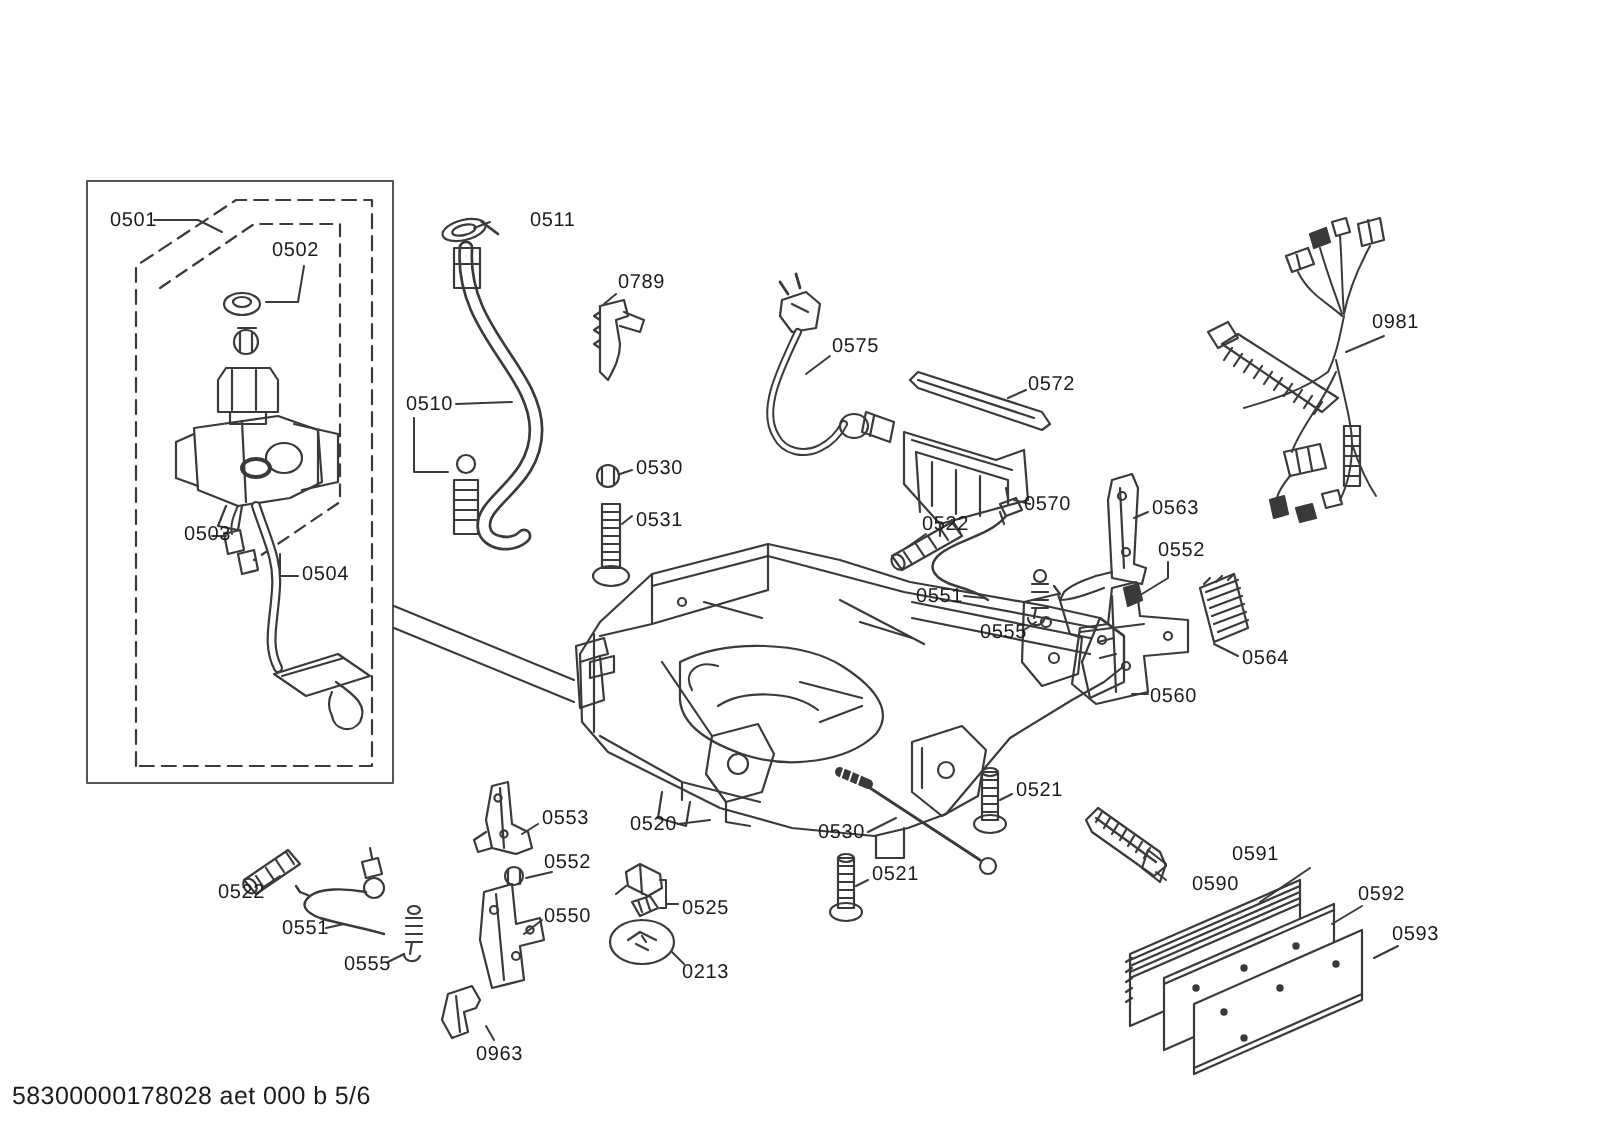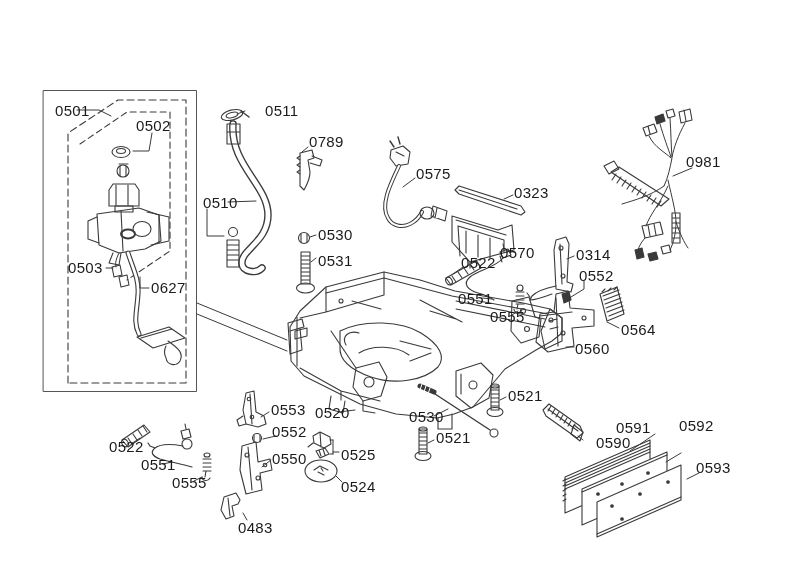--- a/index.html
+++ b/index.html
@@ -1,19 +1,19 @@
 <!DOCTYPE html>
 <html><head>
 <meta charset="utf-8">
 <style>
   html,body{margin:0;padding:0;background:#ffffff;}
   .canvas{position:relative;width:800px;height:566px;background:#ffffff;overflow:hidden;
           font-family:"Liberation Sans",sans-serif;}
   .art{position:absolute;left:0;top:0;}
-  .lbl{position:absolute;font-size:15px;line-height:13px;color:#1b1b1b;
+  .lbl{position:absolute;font-size:10px;line-height:13px;color:#1b1b1b;
        letter-spacing:.3px;white-space:nowrap;text-align:right;}
   .footer{position:absolute;font-size:12.5px;color:#1b1b1b;letter-spacing:.2px;}
   svg{display:block;}
 </style>
 </head>
 <body>
 
 <div class="canvas">
 
 <svg class="art" width="800" height="566" viewBox="0 0 800 566" fill="none" stroke="#3a3a3a" stroke-width="1.1" stroke-linecap="round" stroke-linejoin="round">
@@ -258,50 +258,51 @@
         <circle cx="640" cy="494" r="1.3" fill="#3a3a3a"></circle>
         <circle cx="668" cy="482" r="1.3" fill="#3a3a3a"></circle>
         <circle cx="622" cy="519" r="1.3" fill="#3a3a3a"></circle>
     <path d="M655,434 L630,451 M681,453 L666,462 M699,473 L687,479" stroke-width="1"></path>
   </g>
 
 </svg>
 
 <span class="lbl" style="left:55px;top:104px">0501</span>
 <span class="lbl" style="left:136px;top:119px">0502</span>
-<span class="lbl" style="left:68px;top:261px">0503</span>
-<span class="lbl" style="left:151px;top:281px">0627</span>
+<span class="lbl" style="left:92px;top:261px">0503</span>
+<span class="lbl" style="left:151px;top:281px">0504</span>
 <span class="lbl" style="left:265px;top:104px">0511</span>
 <span class="lbl" style="left:203px;top:196px">0510</span>
 <span class="lbl" style="left:309px;top:135px">0789</span>
 <span class="lbl" style="left:318px;top:228px">0530</span>
 <span class="lbl" style="left:318px;top:254px">0531</span>
 <span class="lbl" style="left:416px;top:167px">0575</span>
-<span class="lbl" style="left:514px;top:186px">0323</span>
-<span class="lbl" style="left:500px;top:246px">0570</span>
+<span class="lbl" style="left:514px;top:186px">0572</span>
+<span class="lbl" style="left:512px;top:246px">0570</span>
 <span class="lbl" style="left:461px;top:256px">0522</span>
 <span class="lbl" style="left:458px;top:292px">0551</span>
 <span class="lbl" style="left:490px;top:310px">0555</span>
-<span class="lbl" style="left:576px;top:248px">0314</span>
+<span class="lbl" style="left:576px;top:248px">0563</span>
 <span class="lbl" style="left:579px;top:269px">0552</span>
 <span class="lbl" style="left:575px;top:342px">0560</span>
 <span class="lbl" style="left:621px;top:323px">0564</span>
 <span class="lbl" style="left:686px;top:155px">0981</span>
 <span class="lbl" style="left:315px;top:406px">0520</span>
 <span class="lbl" style="left:409px;top:410px">0530</span>
 <span class="lbl" style="left:508px;top:389px">0521</span>
 <span class="lbl" style="left:436px;top:431px">0521</span>
 <span class="lbl" style="left:271px;top:403px">0553</span>
 <span class="lbl" style="left:272px;top:425px">0552</span>
 <span class="lbl" style="left:272px;top:452px">0550</span>
-<span class="lbl" style="left:238px;top:521px">0483</span>
+<span class="lbl" style="left:238px;top:521px">0963</span>
 <span class="lbl" style="left:109px;top:440px">0522</span>
 <span class="lbl" style="left:141px;top:458px">0551</span>
 <span class="lbl" style="left:172px;top:476px">0555</span>
 <span class="lbl" style="left:341px;top:448px">0525</span>
-<span class="lbl" style="left:341px;top:480px">0524</span>
+<span class="lbl" style="left:341px;top:480px">0213</span>
 <span class="lbl" style="left:596px;top:436px">0590</span>
 <span class="lbl" style="left:616px;top:421px">0591</span>
-<span class="lbl" style="left:679px;top:419px">0592</span>
+<span class="lbl" style="left:679px;top:441px">0592</span>
 <span class="lbl" style="left:696px;top:461px">0593</span>
 
+<div class="footer" style="left:6px;top:541px">58300000178028 aet 000 b 5/6</div>
 
 </div>
 
 </body></html>

